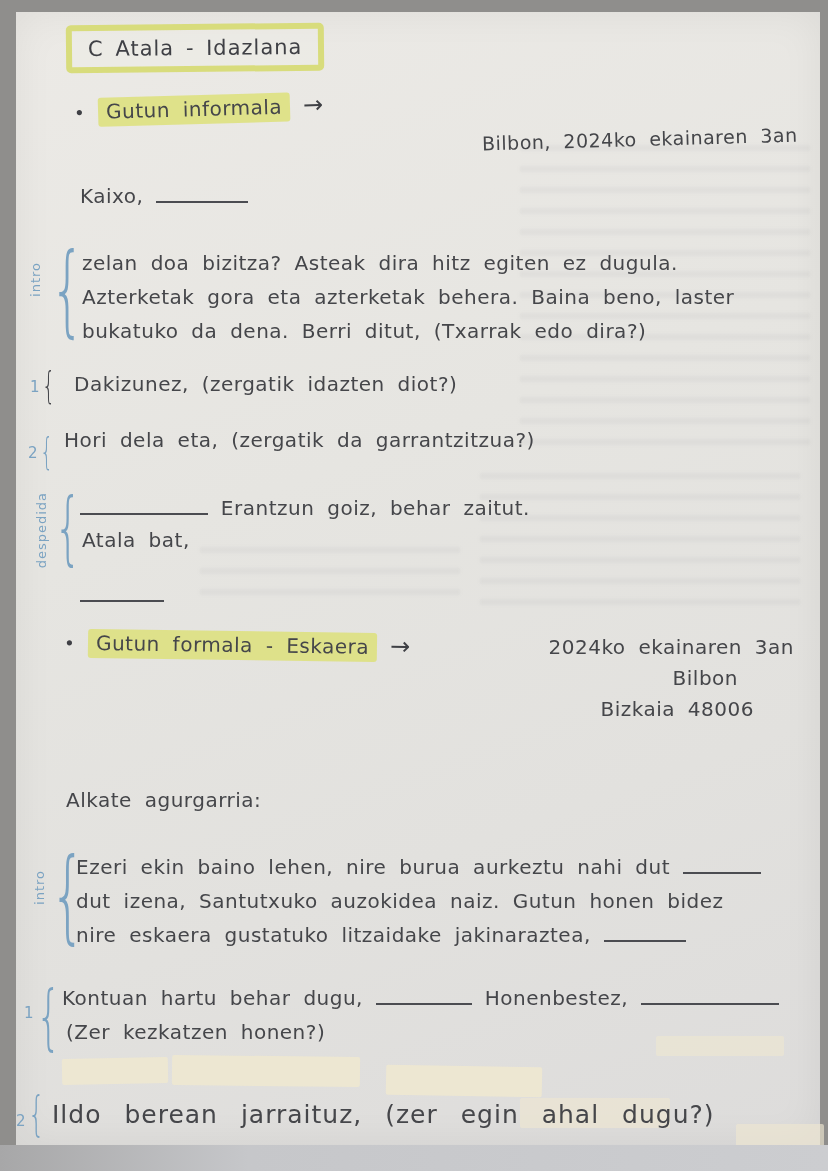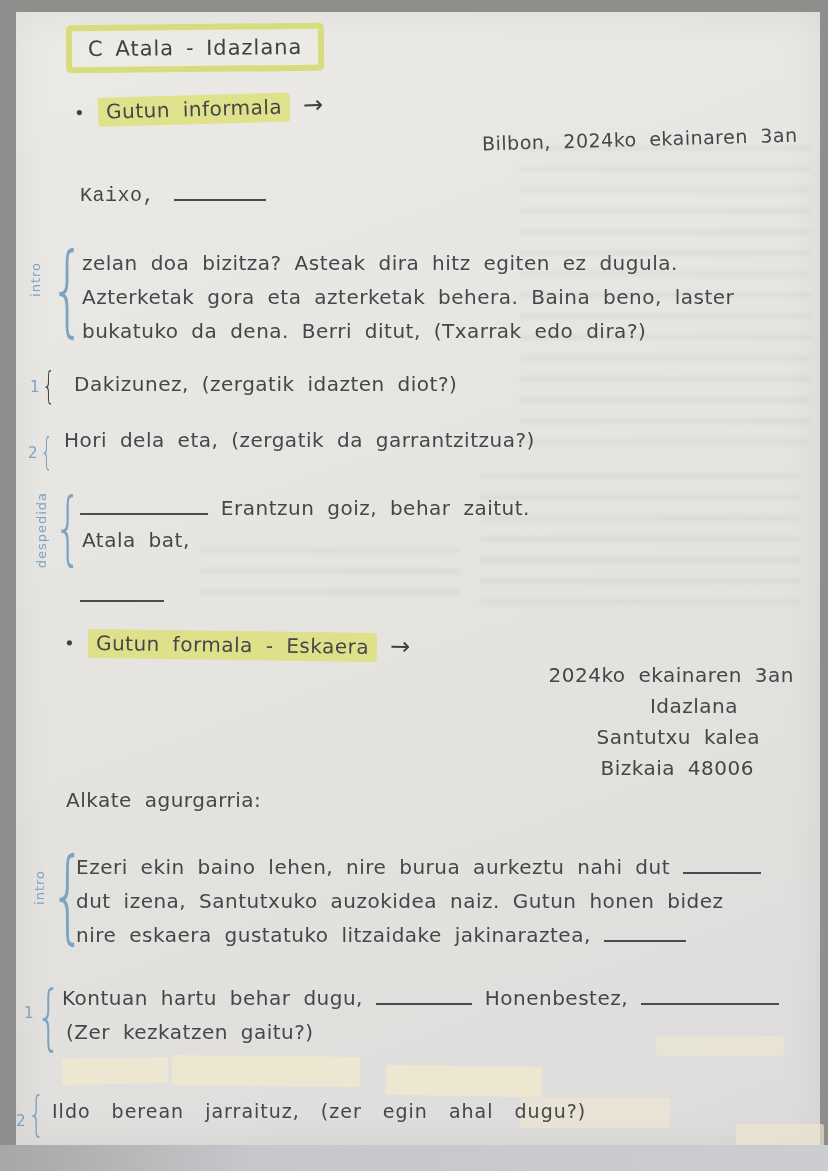--- a/index.html
+++ b/index.html
@@ -34,21 +34,21 @@
   .mlabel{
     color:#7ba3c2;font-size:13px;letter-spacing:1px;
     writing-mode:vertical-rl;transform:rotate(180deg);white-space:nowrap;
   }
   .arrow{font-size:24px;color:#3f4045;}
   .bullet{font-size:18px;color:#3f4045;}
   .tape{background:rgba(238,231,208,.92);border-radius:2px;}
   .smudge{background:repeating-linear-gradient(0deg,transparent 0 15px,rgba(110,112,118,.055) 15px 21px);filter:blur(1.5px);}
   .tilt-up{transform:rotate(-1.6deg);}
   .tilt-dn{transform:rotate(.8deg);}
-  .stretch{word-spacing:14px;letter-spacing:1px;font-size:19px;}
+  .stretch{word-spacing:14px;letter-spacing:1px;font-size:25px;}
   .right{text-align:right;}
 </style>
 </head>
 <body>
 
 <div class="paper"></div>
 
 <div class="abs smudge" style="left:520px;top:140px;width:290px;height:320px;"></div>
 <div class="abs smudge" style="left:480px;top:470px;width:320px;height:150px;"></div>
 <div class="abs smudge" style="left:200px;top:540px;width:260px;height:70px;"></div>
@@ -58,21 +58,21 @@
 </div>
 
 <div class="abs hw tilt-up" style="left:74px;top:94px;">
   <span class="bullet">•</span>
   <span class="hl">Gutun informala</span>
   <span class="arrow">→</span>
 </div>
 
 <div class="abs hw hw-sm tilt-up" style="right:30px;top:128px;">Bilbon, 2024ko ekainaren 3an</div>
 
-<div class="abs hw" style="left:80px;top:184px;font-family:Liberation Mono, monospace;">
+<div class="abs hw" style="left:80px;top:184px;">
   <span>Kaixo,</span>
   <span class="blank" style="width:92px;"></span>
 </div>
 
 <div class="abs mlabel" style="left:28px;top:262px;">intro</div>
 <div class="abs brace blue" style="left:50px;top:240px;font-size:100px;line-height:100px;">{</div>
 <div class="abs hw" style="left:82px;top:246px;line-height:34px;">
   <div>zelan doa bizitza? Asteak dira hitz egiten ez dugula.</div>
   <div>Azterketak gora eta azterketak behera. Baina beno, laster</div>
   <div>bukatuko da dena. Berri ditut, (Txarrak edo dira?)</div>
@@ -96,24 +96,23 @@
 <div class="abs" style="left:80px;top:586px;">
   <span class="blank" style="width:84px;"></span>
 </div>
 
 <div class="abs hw tilt-dn" style="left:64px;top:630px;">
   <span class="bullet">•</span>
   <span class="hl">Gutun formala - Eskaera</span>
   <span class="arrow">→</span>
 </div>
 
-<div class="abs hw right" style="right:34px;top:660px;line-height:31px;margin-left:28px;">
+<div class="abs hw right" style="right:34px;top:632px;line-height:31px;margin-left:28px;">
   <div>2024ko ekainaren 3an</div>
-  <div style="padding-right:56px;">Idazlana</div>
-  <div style="padding-right:34px;">Santutxu kalea</div>
+  <div style="padding-right:56px;">Bilbon</div>
   <div style="padding-right:40px;">Bizkaia 48006</div>
 </div>
 
 <div class="abs hw" style="left:66px;top:788px;">Alkate agurgarria:</div>
 
 <div class="abs mlabel" style="left:32px;top:870px;">intro</div>
 <div class="abs brace blue" style="left:50px;top:844px;font-size:102px;line-height:102px;">{</div>
 <div class="abs hw" style="left:76px;top:850px;line-height:34px;">
   <div>
     <span>Ezeri ekin baino lehen, nire burua aurkeztu nahi dut</span>
@@ -134,19 +133,19 @@
 <div class="abs tape" style="left:736px;top:1124px;width:88px;height:24px;opacity:.7;"></div>
 
 <div class="abs marker" style="left:24px;top:1004px;">1</div>
 <div class="abs brace blue" style="left:36px;top:980px;font-size:72px;line-height:72px;">{</div>
 <div class="abs hw" style="left:62px;top:986px;">
   <span>Kontuan hartu behar dugu,</span>
   <span class="blank" style="width:96px;"></span>
   <span>Honenbestez,</span>
   <span class="blank" style="width:138px;"></span>
 </div>
-<div class="abs hw" style="left:66px;top:1020px;">(Zer kezkatzen gaitu?)</div>
+<div class="abs hw" style="left:66px;top:1020px;">(Zer kezkatzen honen?)</div>
 
 <div class="abs marker" style="left:16px;top:1112px;">2</div>
 <div class="abs brace blue" style="left:28px;top:1090px;font-size:48px;line-height:48px;">{</div>
 <div class="abs hw stretch" style="left:52px;top:1100px;">Ildo berean jarraituz, (zer egin ahal dugu?)</div>
 
 <div class="bottom-band"></div>
 
 </body></html>

